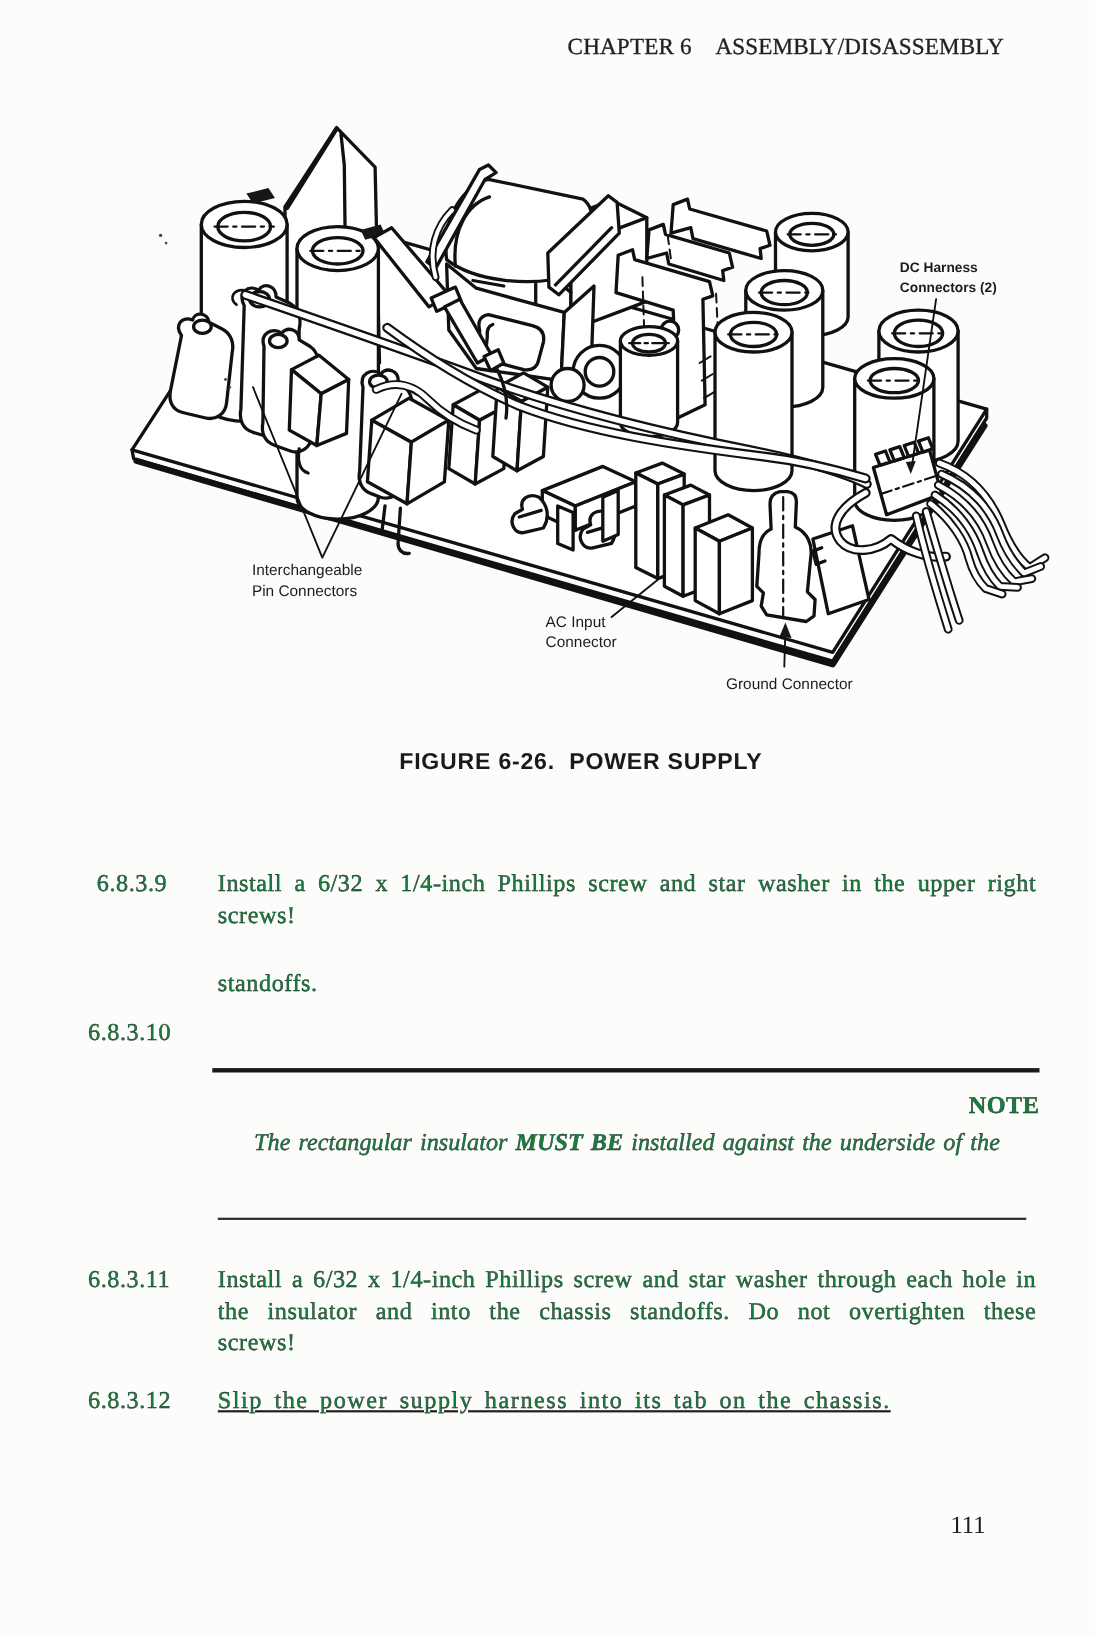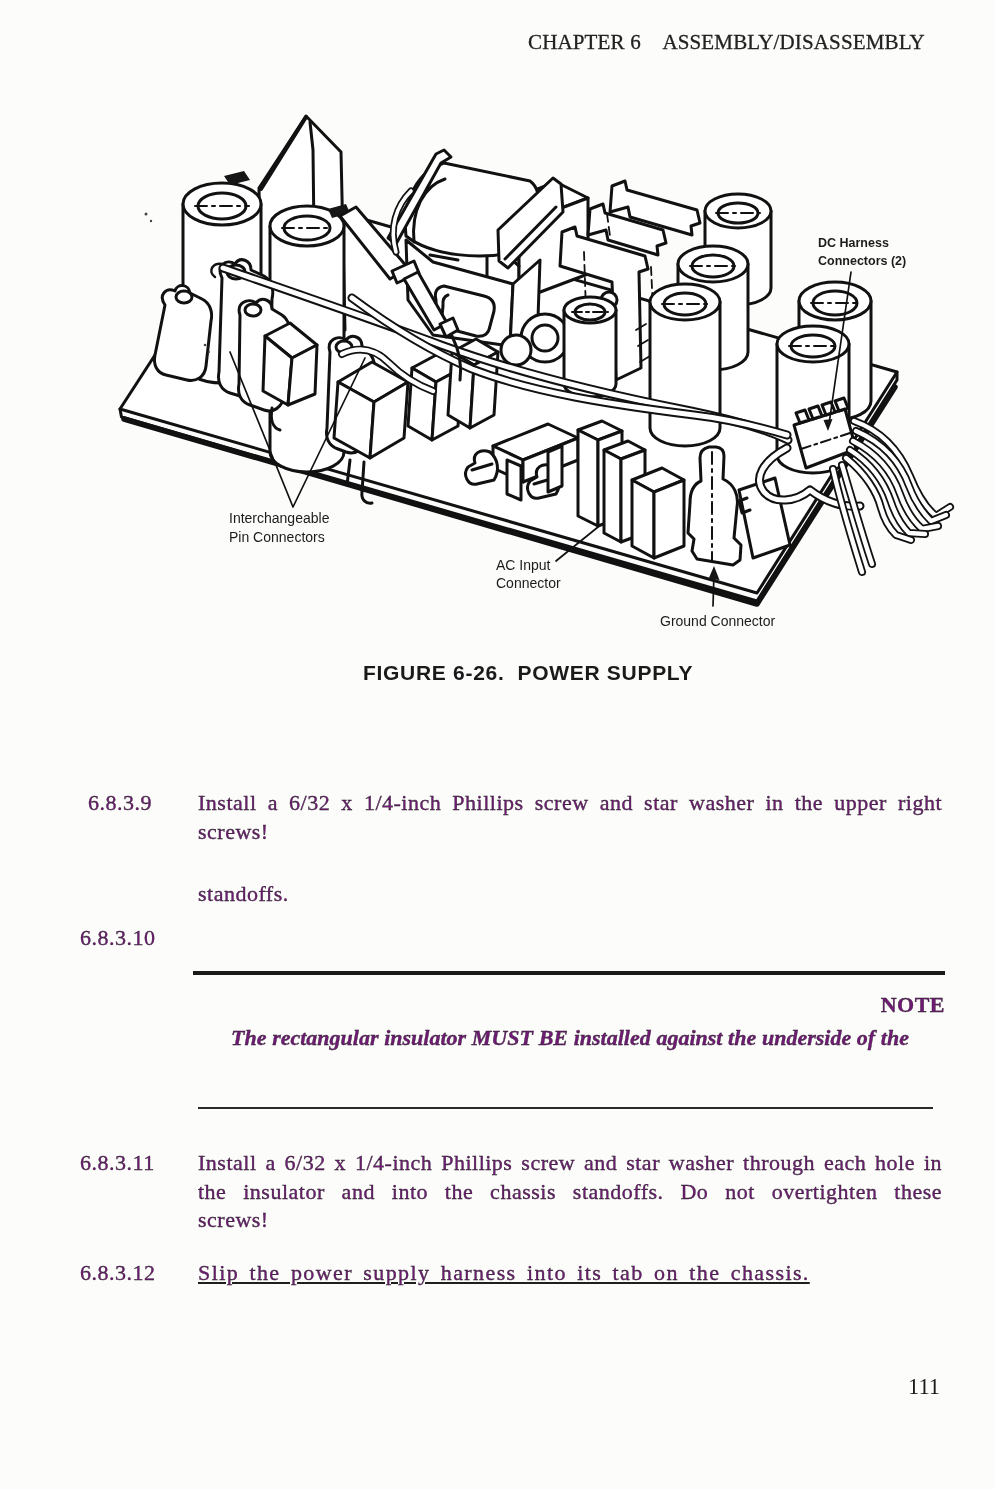--- a/index.html
+++ b/index.html
@@ -1,27 +1,27 @@
 <!DOCTYPE html>
 <html><head>
 <meta charset="utf-8">
 <style>
   html,body{margin:0;padding:0;}
   body{width:995px;height:1489px;background:#fcfcfb;position:relative;overflow:hidden;
        font-family:"Liberation Serif",serif;color:#1c1c1c;}
   .abs{position:absolute;}
-  .sans{font-family:"Liberation Sans",sans-serif;}
+  .sans{font-family:"Liberation Sans",sans-serif;margin-top:20px;}
   .jline{text-align:justify;height:28.6px;overflow:hidden;}
   .jline::after{content:"";display:inline-block;width:100%;height:0;}
-  .body-text{font-size:22px;line-height:28.6px;color:#701a75;letter-spacing:0.5px;word-spacing:1.5px;-webkit-text-stroke:0.35px #1f1f1f;}
+  .body-text{font-size:22px;line-height:28.6px;color:#15803d;letter-spacing:0.5px;word-spacing:1.5px;-webkit-text-stroke:0.35px #1f1f1f;}
 </style>
 </head>
 <body>
 
-<div class="abs" style="left:528px;top:30px;font-size:21px;letter-spacing:0.15px;color:#222;-webkit-text-stroke:0.3px #222;">CHAPTER 6&nbsp;&nbsp;&nbsp;&nbsp;ASSEMBLY/DISASSEMBLY</div>
+<div class="abs" style="left:516px;top:30px;font-size:21px;letter-spacing:0.15px;color:#222;-webkit-text-stroke:0.3px #222;">CHAPTER 6&nbsp;&nbsp;&nbsp;&nbsp;ASSEMBLY/DISASSEMBLY</div>
 
 <svg class="abs" style="left:0;top:0;" width="995" height="660" viewBox="0 0 995 660">
 <g fill="#fff" stroke="#111" stroke-width="3" stroke-linejoin="round" stroke-linecap="round">
 
 <path d="M120 409 L262 190 L897 372 L757 593 Z"></path>
 <path fill="none" d="M120 409 l1.5 8 L757 601 L897 380 l0 -8"></path>
 <path fill="none" stroke-width="5.5" d="M124 419 L757 604 L895 387"></path>
 
 <path d="M487 208 L556 182 L588 198 L519 224 Z"></path>
 <path d="M487 208 L519 224 L519 300 L487 284 Z"></path>
@@ -218,30 +218,30 @@
   <div>screws!</div>
 </div>
 
 <div class="abs body-text" style="left:80px;top:880px;margin-top:44px;">6.8.3.10</div>
 <div class="abs body-text" style="left:198px;top:880px;width:744px;">
   <div>standoffs.</div>
 </div>
 
 <div class="abs" style="left:193px;top:971px;width:752px;height:4px;background:#1a1a1a;"></div>
 <div class="abs body-text" style="left:193px;top:991px;width:752px;text-align:right;font-weight:bold;letter-spacing:0.5px;">NOTE</div>
-<div class="abs body-text" style="left:231px;top:1024px;width:678px;font-style:italic;letter-spacing:0;word-spacing:0;font-weight:bold;">
+<div class="abs body-text" style="left:231px;top:1024px;width:678px;font-style:italic;letter-spacing:0;word-spacing:0;">
   <div class="jline">The rectangular insulator <b>MUST BE</b> installed against the underside of the</div>
 </div>
 <div class="abs" style="left:198px;top:1107px;width:735px;height:2px;background:#2a2a2a;"></div>
 
 <div class="abs body-text" style="left:80px;top:1149px;">6.8.3.11</div>
 <div class="abs body-text" style="left:198px;top:1149px;width:744px;">
   <div class="jline">Install a 6/32 x 1/4-inch Phillips screw and star washer through each hole in</div>
   <div class="jline">the insulator and into the chassis standoffs. Do not overtighten these</div>
   <div>screws!</div>
 </div>
 
 <div class="abs body-text" style="left:80px;top:1259px;">6.8.3.12</div>
 <div class="abs body-text" style="left:198px;top:1259px;width:744px;">
   <div style="letter-spacing:1.4px;word-spacing:3.5px;text-decoration:underline;">Slip the power supply harness into its tab on the chassis.</div>
 </div>
 
-<div class="abs" style="left:908px;top:1374px;font-size:22.5px;">111</div>
+<div class="abs" style="left:864px;top:1374px;font-size:22.5px;">111</div>
 
 </body></html>

